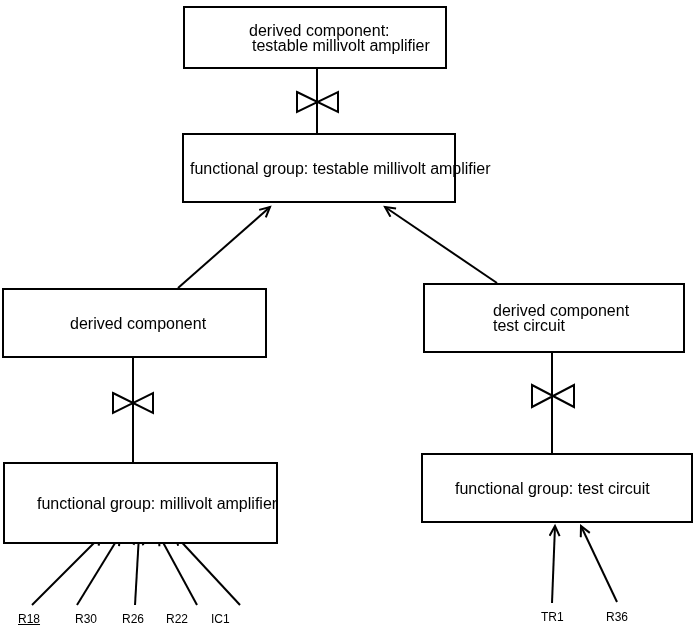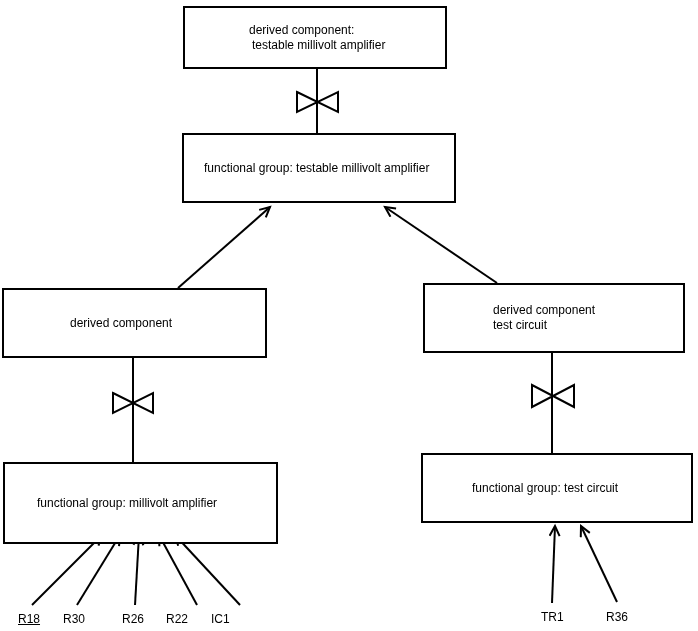--- a/index.html
+++ b/index.html
@@ -24,39 +24,39 @@
     height: 631px;
   }
   .node {
     position: absolute;
     box-sizing: border-box;
     border: 2px solid #000000;
     background: #ffffff;
     display: flex;
     flex-direction: column;
     justify-content: center;
-    font-size: 12px;
+    font-size: 16px;
     line-height: 15px;
     white-space: nowrap;
   }
   .node-top-derived        { left: 183px; top: 6px;   width: 264px; height: 63px; padding-left: 64px; }
   .node-top-derived .line2 { padding-left: 3px; }
-  .node-top-functional     { left: 182px; top: 133px; width: 274px; height: 70px; padding-left: 20px; justify-content: center; }
+  .node-top-functional     { left: 182px; top: 133px; width: 274px; height: 70px; padding-left: 6px; justify-content: center; }
   .node-left-derived       { left: 2px;   top: 288px; width: 265px; height: 70px; padding-left: 66px; }
   .node-right-derived      { left: 423px; top: 283px; width: 262px; height: 70px; padding-left: 68px; }
   .node-left-functional    { left: 3px;   top: 462px; width: 275px; height: 82px; padding-left: 32px; }
-  .node-right-functional   { left: 421px; top: 453px; width: 272px; height: 70px; padding-left: 49px; }
+  .node-right-functional   { left: 421px; top: 453px; width: 272px; height: 70px; padding-left: 32px; }
   .component-label {
     position: absolute;
     font-size: 12px;
     line-height: 14px;
     white-space: nowrap;
   }
   .lbl-r18 { left: 18px;  top: 612px; text-decoration: underline; }
-  .lbl-r30 { left: 63px;  top: 612px; }
+  .lbl-r30 { left: 75px;  top: 612px; }
   .lbl-r26 { left: 122px; top: 612px; }
   .lbl-r22 { left: 166px; top: 612px; }
   .lbl-ic1 { left: 211px; top: 612px; }
   .lbl-tr1 { left: 541px; top: 610px; }
   .lbl-r36 { left: 606px; top: 610px; }
 </style>
 </head>
 <body>
 
 <div class="canvas">

